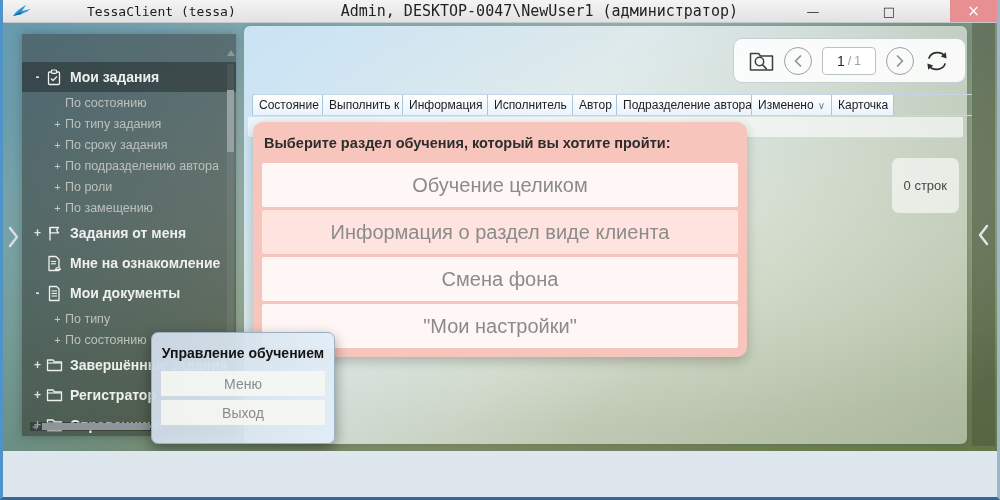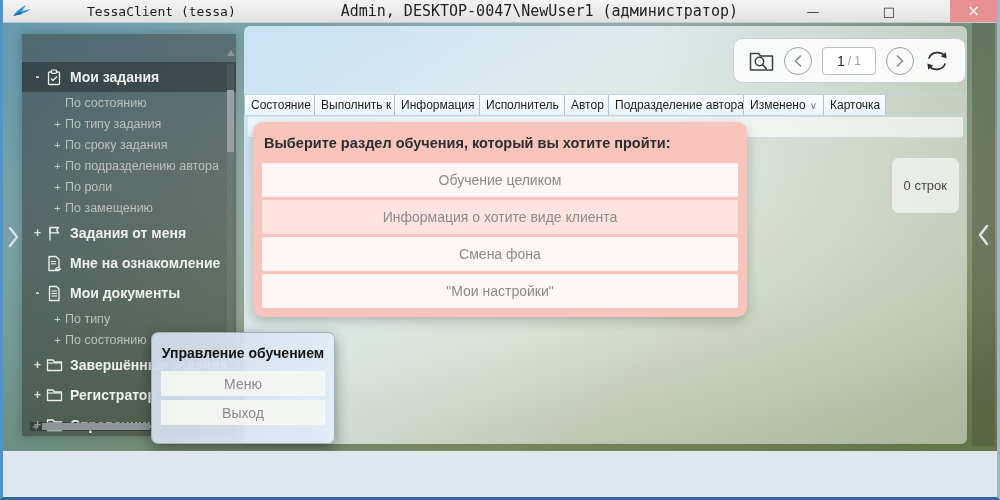--- a/index.html
+++ b/index.html
@@ -76,40 +76,40 @@
 
   .view-toolbar{ position:absolute; top:12px; right:1px; width:233px; height:45px;
     background:rgba(255,255,255,0.88); border:1px solid #c9ced3; border-radius:9px;
     display:flex; align-items:center; justify-content:space-evenly; padding:0 4px; }
   .circle-btn{ width:28px; height:28px; border:1.5px solid #9aa2a8; border-radius:50%;
     display:flex; align-items:center; justify-content:center; }
   .page-box{ width:54px; height:28px; border:1px solid #b9c2c8; border-radius:4px; background:#fff;
     display:flex; align-items:center; justify-content:center; font-size:14px; gap:3px; }
   .page-cur{ color:#2b2b2b; } .page-sep{ color:#9aa0a5; font-size:13px;} .page-tot{ color:#9aa0a5; font-size:12px; }
 
-  .grid-header{ position:absolute; left:0; top:68px; height:22px; display:flex;
+  .grid-header{ position:absolute; left:8px; top:68px; height:22px; display:flex;
     border-top:1px solid #c2d6e7; border-bottom:1px solid #c2d6e7; }
   .hcell{ background:linear-gradient(180deg,#ffffff,#e9f3fc); border-right:1px solid #a9c6df;
     display:flex; align-items:center; padding:0 6px; font-size:12px; color:#1d1d1d; white-space:nowrap; overflow:hidden; }
   .hcell:first-child{ border-left:1px solid #a9c6df; border-top-left-radius:3px; }
   .hcell .sortmark{ margin-left:auto; color:#6b7f90; font-size:10px; padding-left:4px; }
 
   .grid-empty-row{ position:absolute; left:4px; right:4px; top:91px; height:21px;
     background:rgba(255,255,255,0.62); border-bottom:1px solid rgba(200,214,226,0.8); border-radius:0 0 3px 3px; }
 
   .rowcount{ position:absolute; top:132px; right:8px; padding:20px 12px; border-radius:7px;
     background:rgba(255,255,255,0.6); font-size:13px; color:#474747; }
 
   
   .training-dialog{ position:absolute; left:9px; top:96px; width:494px;
     background:#f8c5bc; border-radius:10px; box-shadow:0 4px 12px rgba(0,0,0,0.22);
     padding:10px 9px 9px; }
   .td-title{ font-size:14.5px; font-weight:600; color:#2d2d2d; margin:3px 2px 12px; }
-  .td-option{ height:34px; margin-top:3px; background:rgba(255,255,255,0.85); border-radius:2px;
-    display:flex; align-items:center; justify-content:center; font-size:14px; color:#8b8b8b; }
+  .td-option{ height:44px; margin-top:3px; background:rgba(255,255,255,0.85); border-radius:2px;
+    display:flex; align-items:center; justify-content:center; font-size:20px; color:#8b8b8b; }
   .td-option.hl{ background:rgba(255,229,224,0.95); }
 
   
   .training-menu{ position:absolute; left:148px; top:309px; width:184px; height:112px;
     background:linear-gradient(100deg, rgba(206,219,231,0.96) 0%, rgba(226,239,249,0.92) 100%);
     border:1px solid #9db0bf; border-radius:7px; box-shadow:0 5px 14px rgba(0,0,0,0.4);
     padding:8px 9px; }
   .tm-title{ font-size:14px; font-weight:bold; color:#141414; text-align:center; margin:4px 0 10px; }
   .tm-item{ height:25px; margin-top:4px; background:rgba(248,248,243,0.85);
     display:flex; align-items:center; justify-content:center; font-size:14px; color:#8b8b8b; }
@@ -335,21 +335,21 @@
             <span>Тип карточки</span>
           </div>
         </div>
       <div class="grid-empty-row"></div>
       <div class="rowcount">0 строк</div>
 
       <div class="training-dialog">
         <div class="td-title">Выберите раздел обучения, который вы хотите пройти:</div>
         <div>
             <div class="td-option">Обучение целиком</div>
-            <div class="td-option hl">Информация о хотите виде клиента</div>
+            <div class="td-option hl">Информация о раздел виде клиента</div>
             <div class="td-option">Смена фона</div>
             <div class="td-option">"Мои настройки"</div>
           </div>
       </div>
     </main>
 
     <div class="training-menu">
       <div class="tm-title">Управление обучением</div>
       <div>
           <div class="tm-item">Меню</div>

